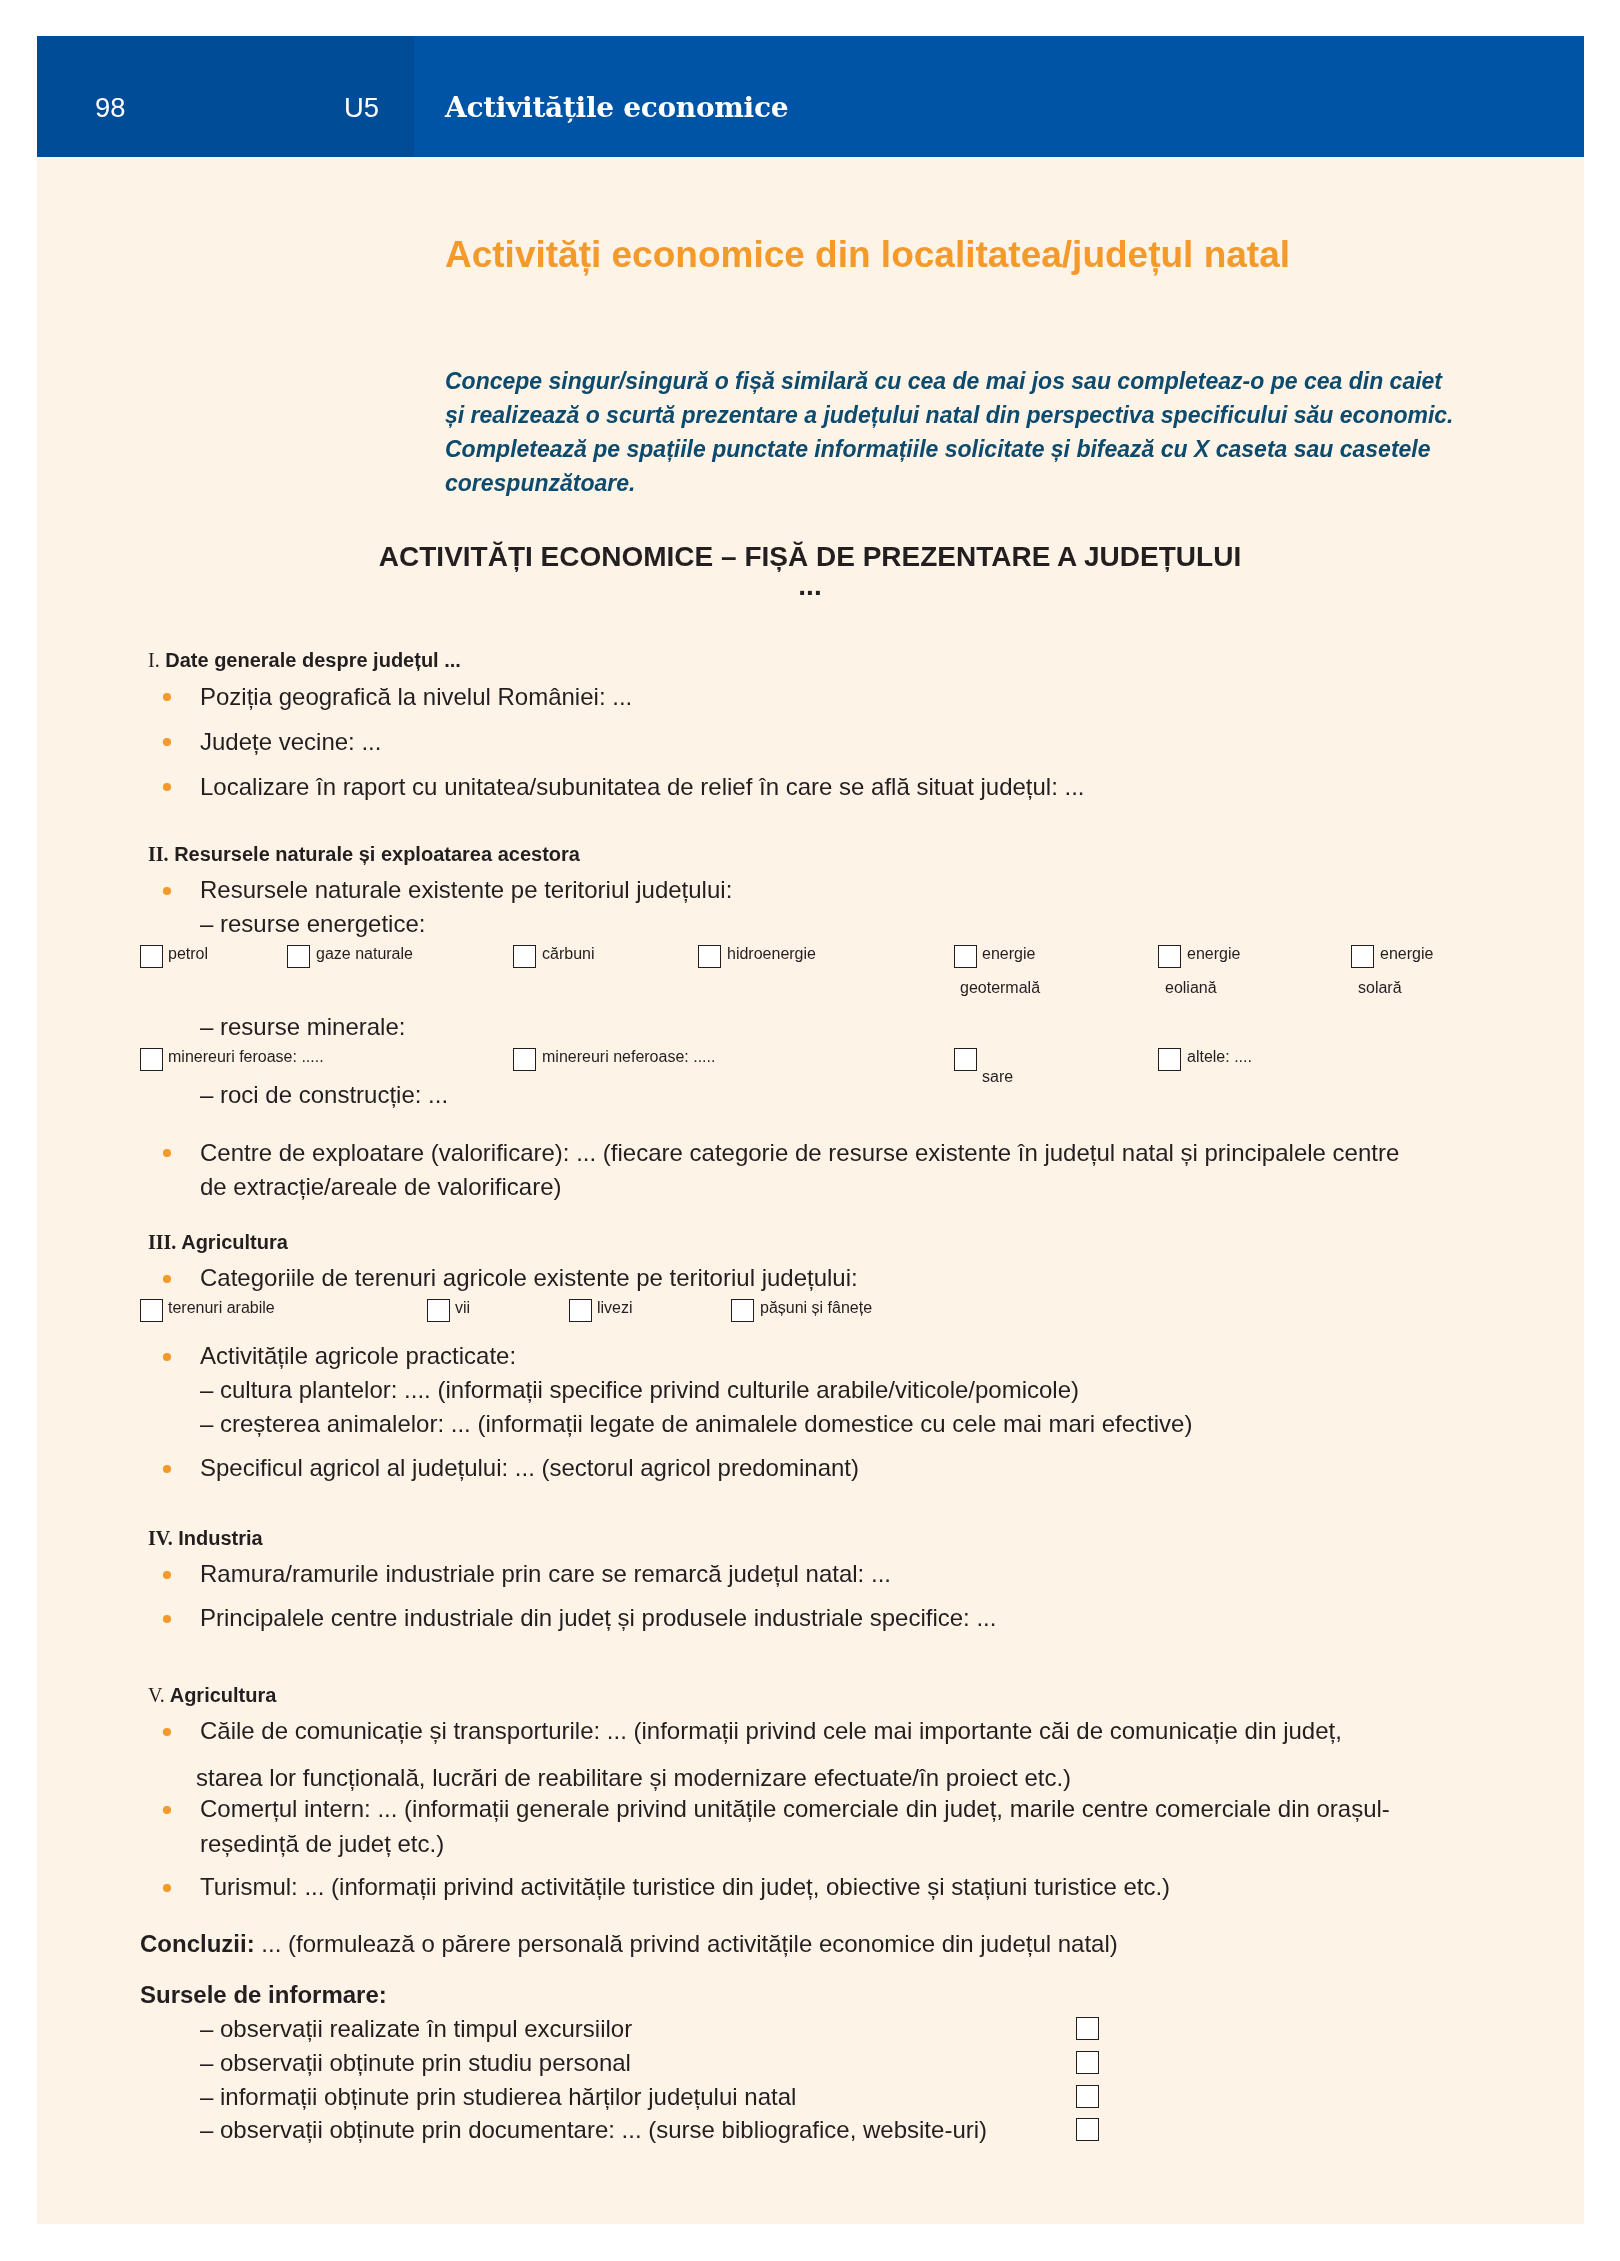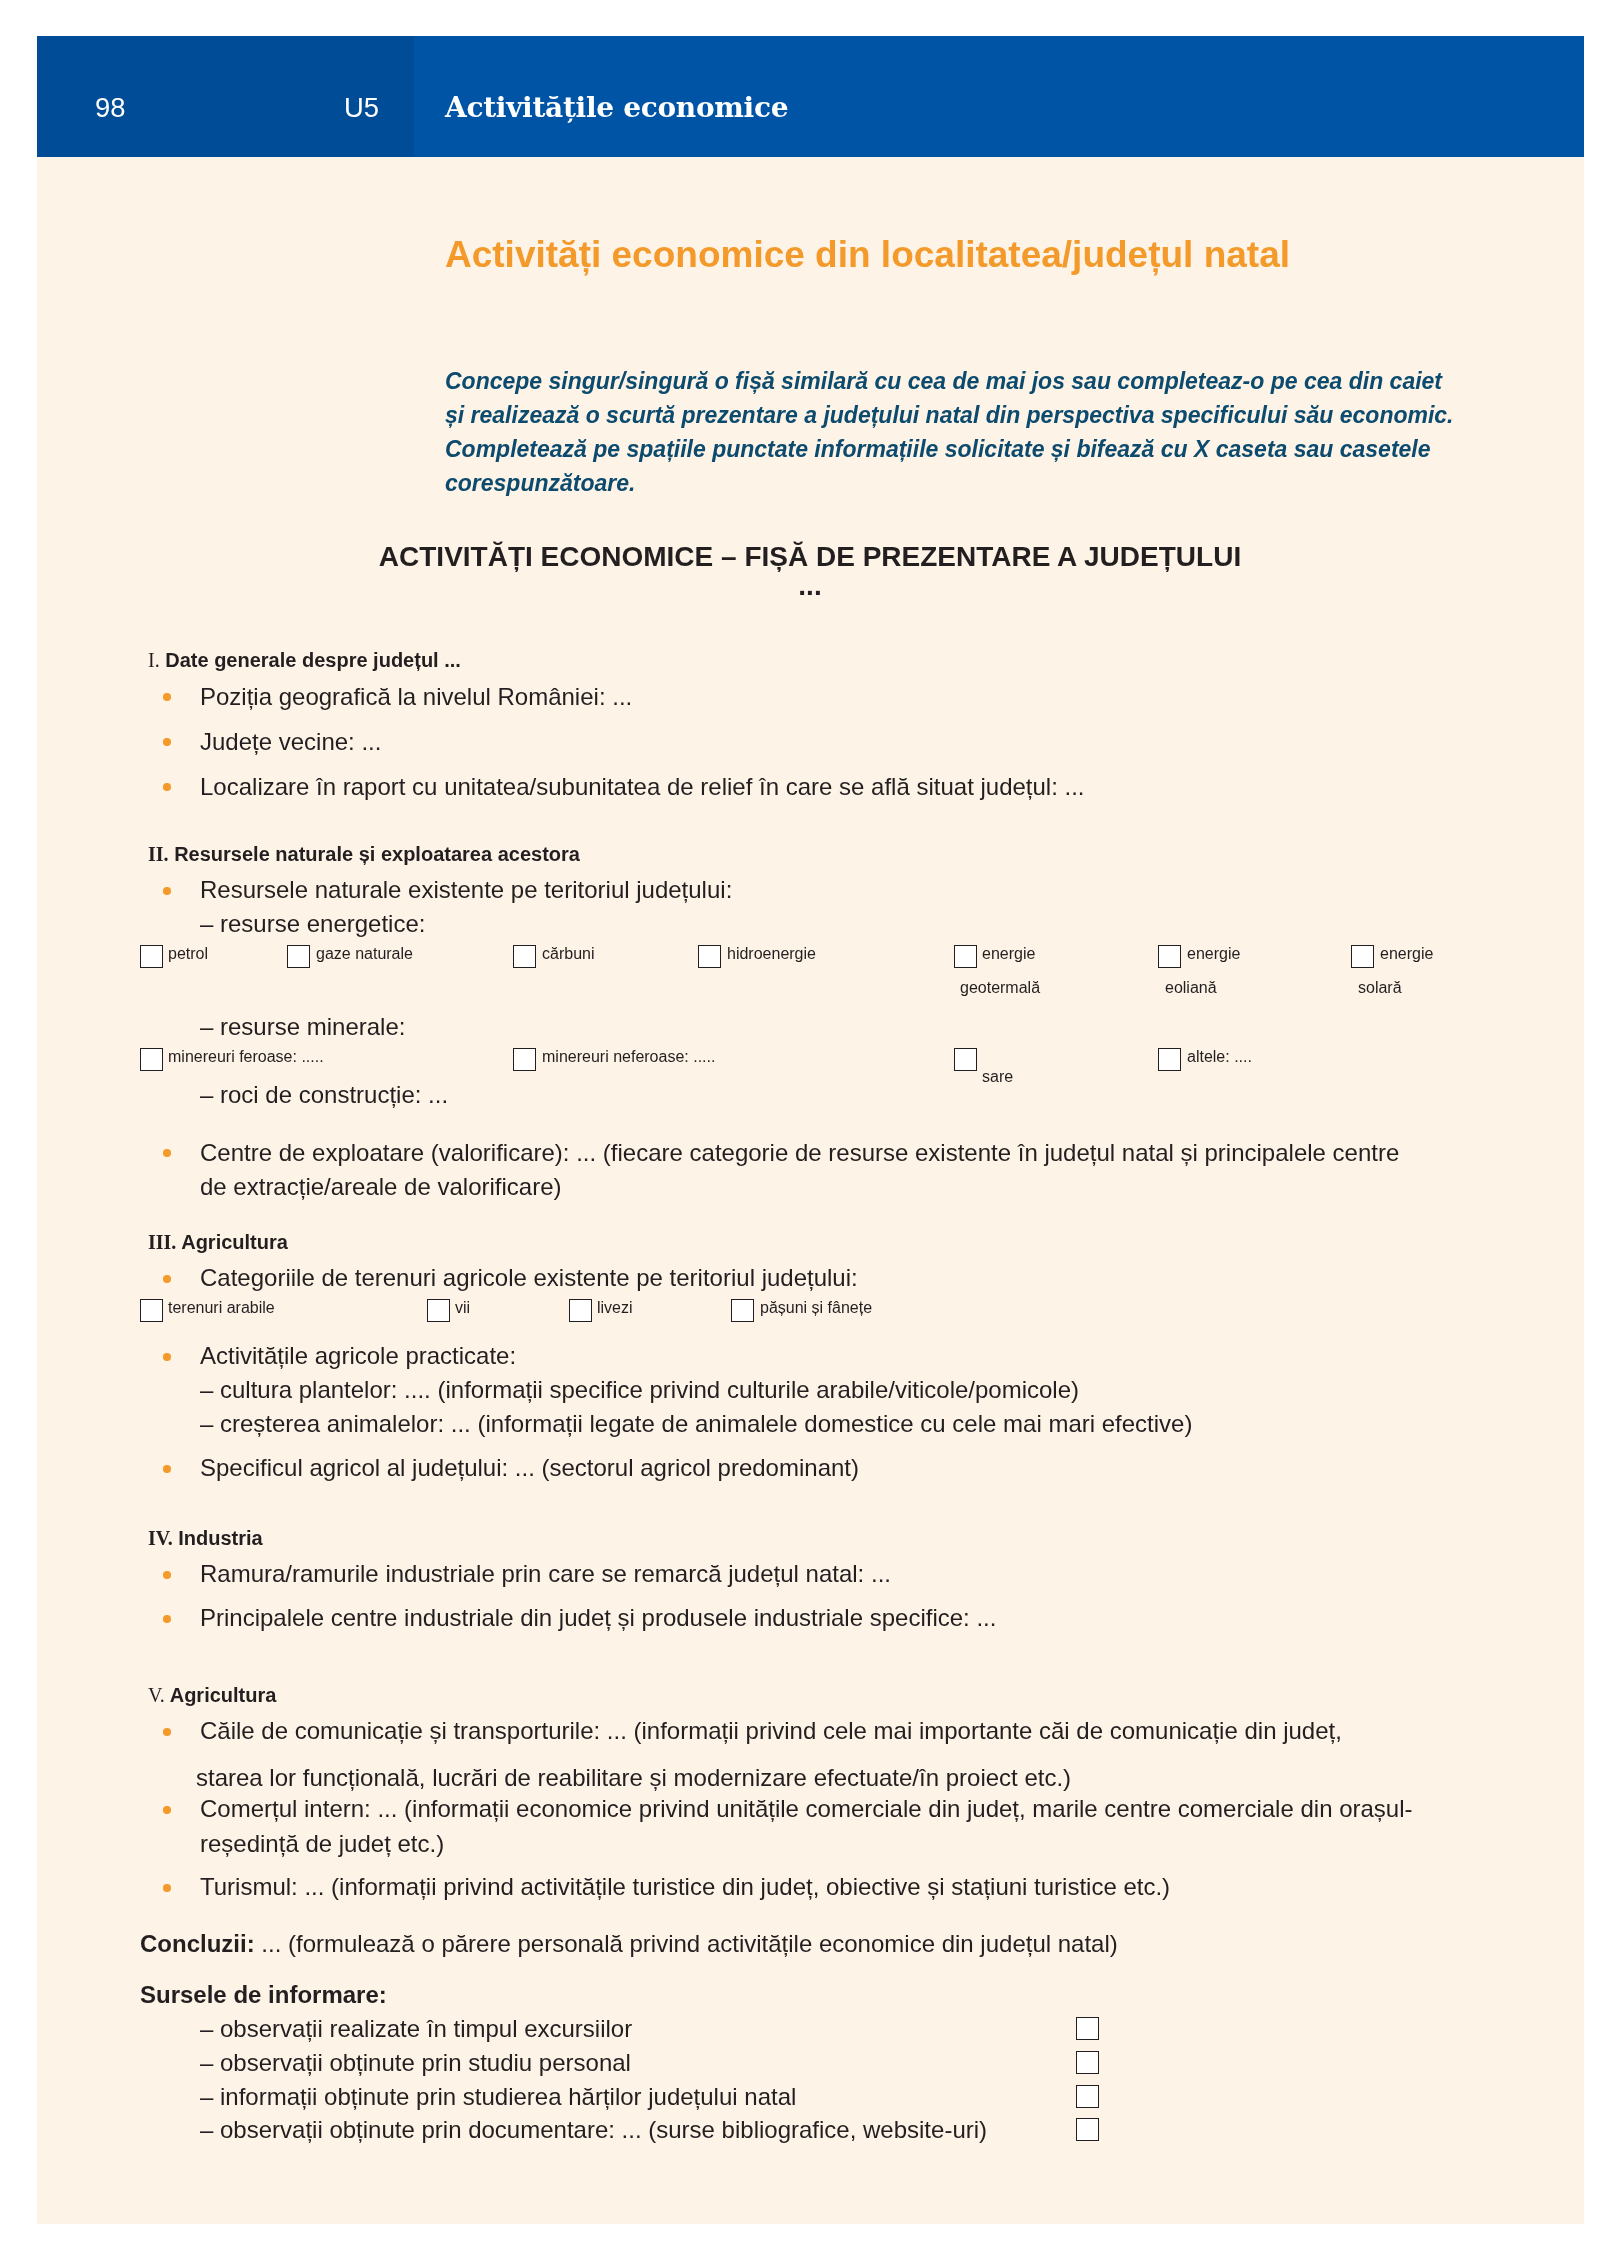--- a/index.html
+++ b/index.html
@@ -135,21 +135,21 @@
 <div class="ln" style="left:200px; top:1606px;">Principalele centre industriale din județ și produsele industriale specifice: ...</div>
 
 <div class="sec" style="top:1685px;">
   <span class="rn light">V.</span>
   <span>Agricultura</span>
 </div>
 <div class="bullet" style="left:163px; top:1728px;"></div>
 <div class="ln" style="left:200px; top:1719px;">Căile de comunicație și transporturile: ... (informații privind cele mai importante căi de comunicație din județ,</div>
 <div class="ln" style="left:196px; top:1754px;margin-top:12px;">starea lor funcțională, lucrări de reabilitare și modernizare efectuate/în proiect etc.)</div>
 <div class="bullet" style="left:163px; top:1806px;"></div>
-<div class="ln" style="left:200px; top:1797px;">Comerțul intern: ... (informații economice privind unitățile comerciale din județ, marile centre comerciale din orașul-</div>
+<div class="ln" style="left:200px; top:1797px;">Comerțul intern: ... (informații generale privind unitățile comerciale din județ, marile centre comerciale din orașul-</div>
 <div class="ln" style="left:200px; top:1832px;">reședință de județ etc.)</div>
 <div class="bullet" style="left:163px; top:1884px;"></div>
 <div class="ln" style="left:200px; top:1875px;">Turismul: ... (informații privind activitățile turistice din județ, obiective și stațiuni turistice etc.)</div>
 
 <div class="ln" style="left:140px; top:1932px;">
   <b>Concluzii:</b><span> ... (formulează o părere personală privind activitățile economice din județul natal)</span>
 </div>
 
 <div class="ln" style="left:140px; top:1983px; font-weight:bold;">Sursele de informare:</div>
 <div class="ln" style="left:200px; top:2017px;">– observații realizate în timpul excursiilor</div>

